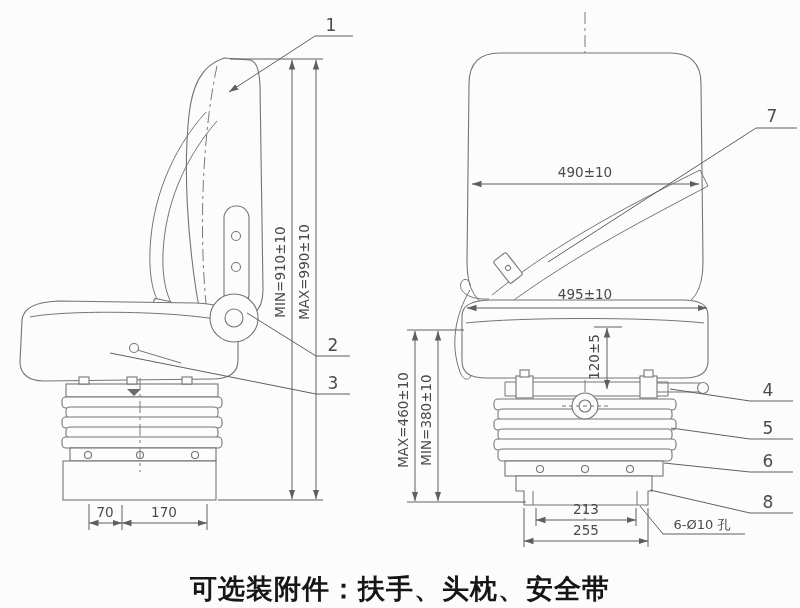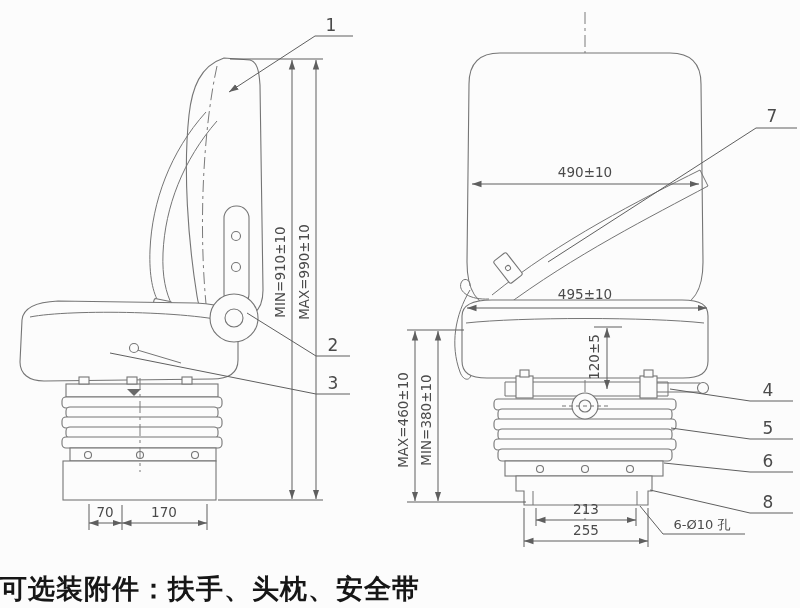--- a/index.html
+++ b/index.html
@@ -2,21 +2,21 @@
 <html><head>
 <meta charset="utf-8">
 <style>
   html,body{margin:0;padding:0;background:#fcfcfc;}
   .page{position:relative;width:800px;height:608px;background:#fcfcfc;overflow:hidden;
         font-family:"DejaVu Sans", sans-serif;}
   svg text{font-family:"DejaVu Sans", sans-serif;}
   .dim-text{font-size:13.5px;fill:#4a4a4a;}
   .callout-text{font-size:17px;fill:#4a4a4a;}
   .note-text{font-size:13px;fill:#4a4a4a;}
-  .caption{position:absolute;left:0;top:571px;width:100%;text-align:left;
+  .caption{position:absolute;left:0;top:571px;width:100%;text-align:center;
            font-size:27px;font-weight:bold;color:#161616;letter-spacing:1px;}
   .outline{fill:#fcfcfc;stroke:#757575;stroke-width:1.1;}
   .thin{fill:none;stroke:#757575;stroke-width:1;}
   .dimline{fill:none;stroke:#5f5f5f;stroke-width:1;}
   .leader{fill:none;stroke:#5f5f5f;stroke-width:1;}
   .dash{fill:none;stroke:#7a7a7a;stroke-width:1;stroke-dasharray:12 4 3 4;}
 </style>
 </head>
 <body>
 

